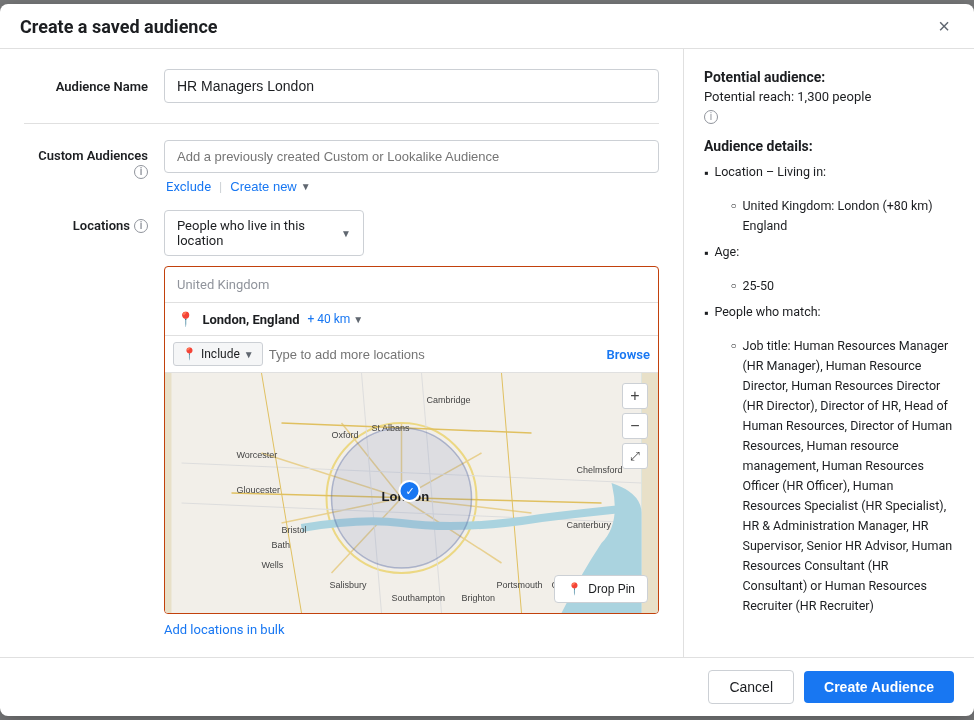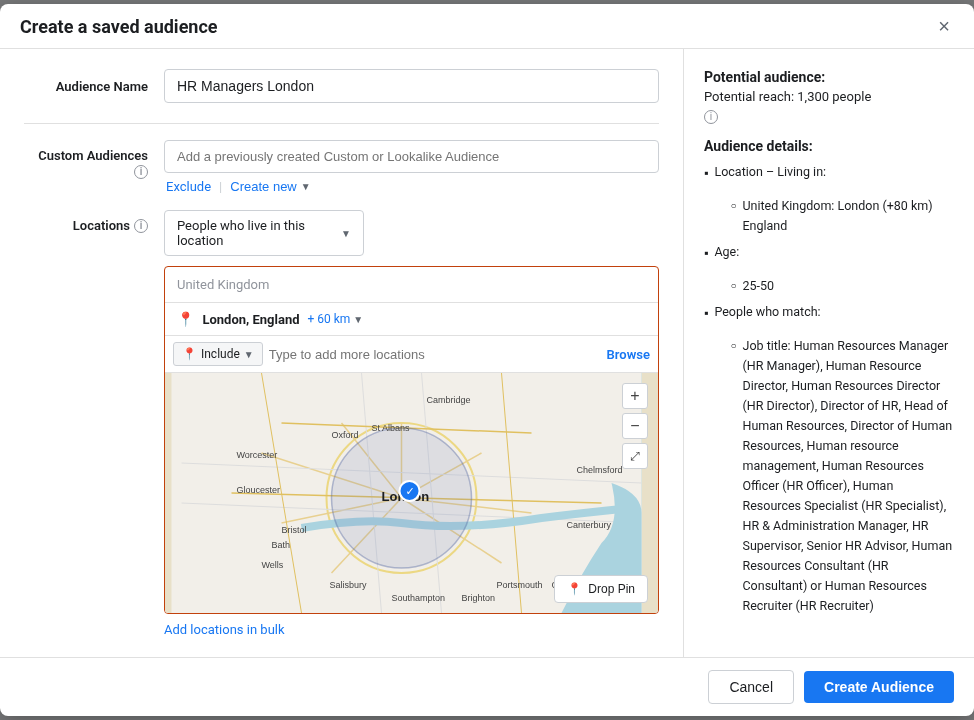--- a/index.html
+++ b/index.html
@@ -469,21 +469,21 @@
               <span class="chevron-down">▼</span>
             </div>
 
             
             <div class="location-box">
               <div class="location-header">United Kingdom</div>
               <div class="location-item">
                 <span class="location-pin">📍</span>
                 <span class="location-name">London, England</span>
                 <span class="location-radius">
-                  <span>+ 60 km</span>
+                  <span>+ 40 km</span>
                   <span class="chevron-down">▼</span>
                 </span>
               </div>
 
               <div class="include-search-row">
                 <div class="include-dropdown">
                   <span>📍</span>
                   <span>Include</span>
                   <span class="chevron-down">▼</span>
                 </div>

